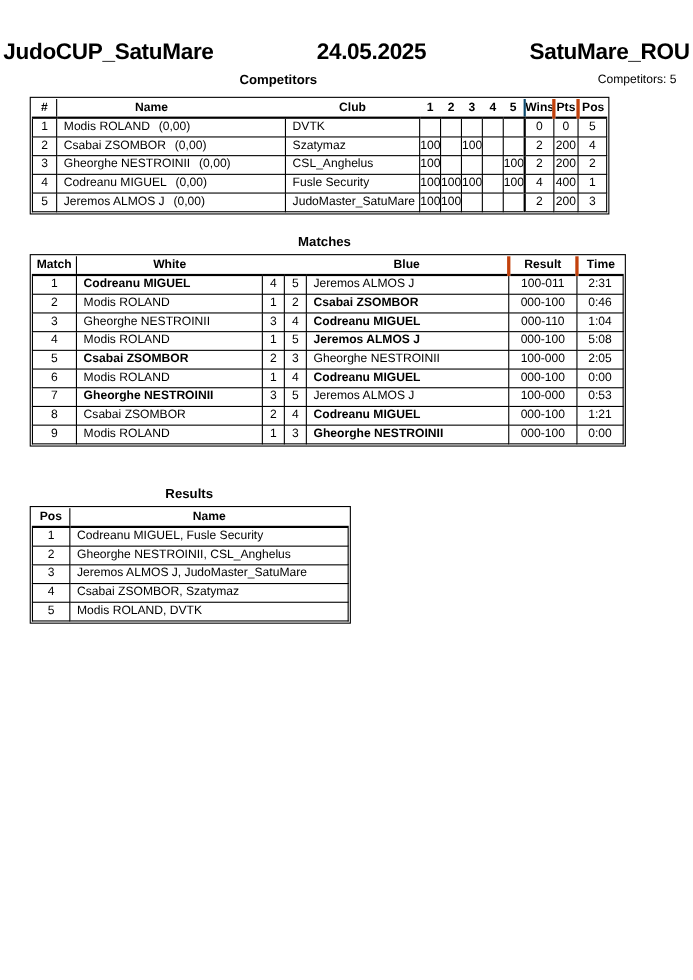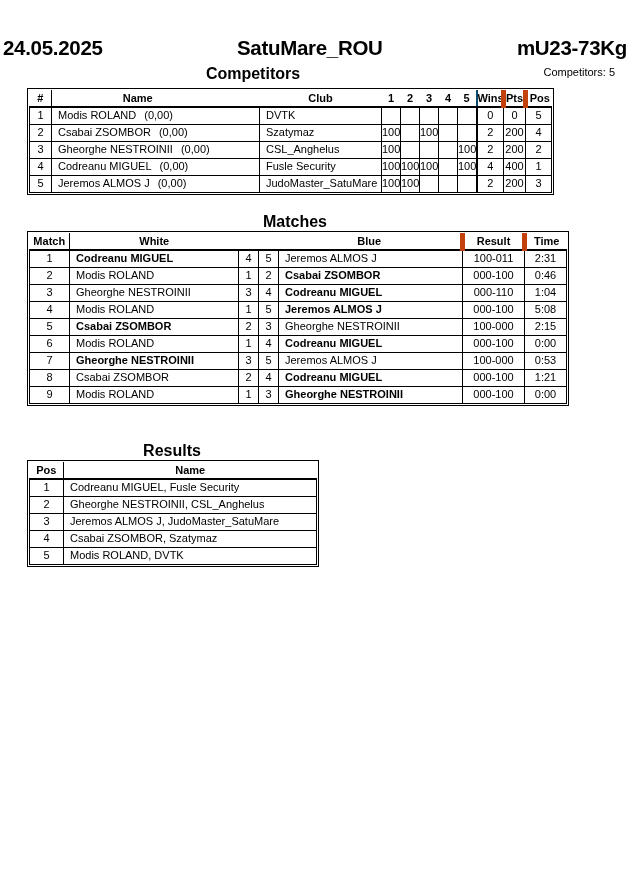--- a/index.html
+++ b/index.html
@@ -20,21 +20,21 @@
     justify-content: space-between;
     align-items: baseline;
     font-size: 20.5px;
     font-weight: bold;
     letter-spacing: -0.3px;
     white-space: nowrap;
   }
   .section-label {
     position: absolute;
     transform: translateX(-50%);
-    font-size: 16px;
+    font-size: 12px;
     font-weight: bold;
     white-space: nowrap;
   }
   .count-label {
     position: absolute;
     top: 66px; right: 15px;
     font-size: 11px;
     white-space: nowrap;
   }
 
@@ -59,41 +59,41 @@
   }
   th {
     border: none;
     border-bottom: 2px solid #000;
     font-weight: bold;
     text-align: center;
   }
   td { border: 1px solid #000; text-align: center; }
   td.txt { text-align: left; padding-left: 6px; margin-left: 47px; }
   th.hr  { border-right: 1px solid #000; }
-  th.hl  { border-left: 5px solid #c2410c; }
+  th.hl  { border-left: 3px solid #c2410c; }
   th.hl2 { border-left: 2px solid #0c4a6e; }
   td.bl2 { border-left-width: 2px; }
   .bold  { font-weight: bold; }
   .rating { margin-left: 8px; }
   th.name-bias { padding-right: 36px; }
 
   #competitors-wrap { left: 27px; top: 88px; }
   #competitors-table { width: 522px; }
   #matches-wrap { left: 27px; top: 231px; }
   #matches-table { width: 537px; }
   #results-wrap { left: 27px; top: 460px; }
   #results-table { width: 287px; }
 </style>
 </head>
 <body>
 
 <div class="title-row">
+  <span>JudoCUP_SatuMare</span>
   <span>24.05.2025</span>
   <span>SatuMare_ROU</span>
-  <span>mU23-73Kg</span>
 </div>
 
 <div class="section-label" style="left:253px; top:65px;">Competitors</div>
 <div class="count-label">Competitors: 5</div>
 
 <div class="tbl-wrap" id="competitors-wrap">
   <table id="competitors-table">
     <colgroup>
       <col style="width:22px">
         <col style="width:208px">
@@ -264,21 +264,21 @@
           <td>5:08</td>
         </tr>
 
         <tr>
           <td>5</td>
           <td class="txt bold">Csabai ZSOMBOR</td>
           <td>2</td>
           <td>3</td>
           <td class="txt">Gheorghe NESTROINII</td>
           <td>100-000</td>
-          <td>2:15</td>
+          <td>2:05</td>
         </tr>
 
         <tr>
           <td>6</td>
           <td class="txt">Modis ROLAND</td>
           <td>1</td>
           <td>4</td>
           <td class="txt bold">Codreanu MIGUEL</td>
           <td>000-100</td>
           <td>0:00</td>

